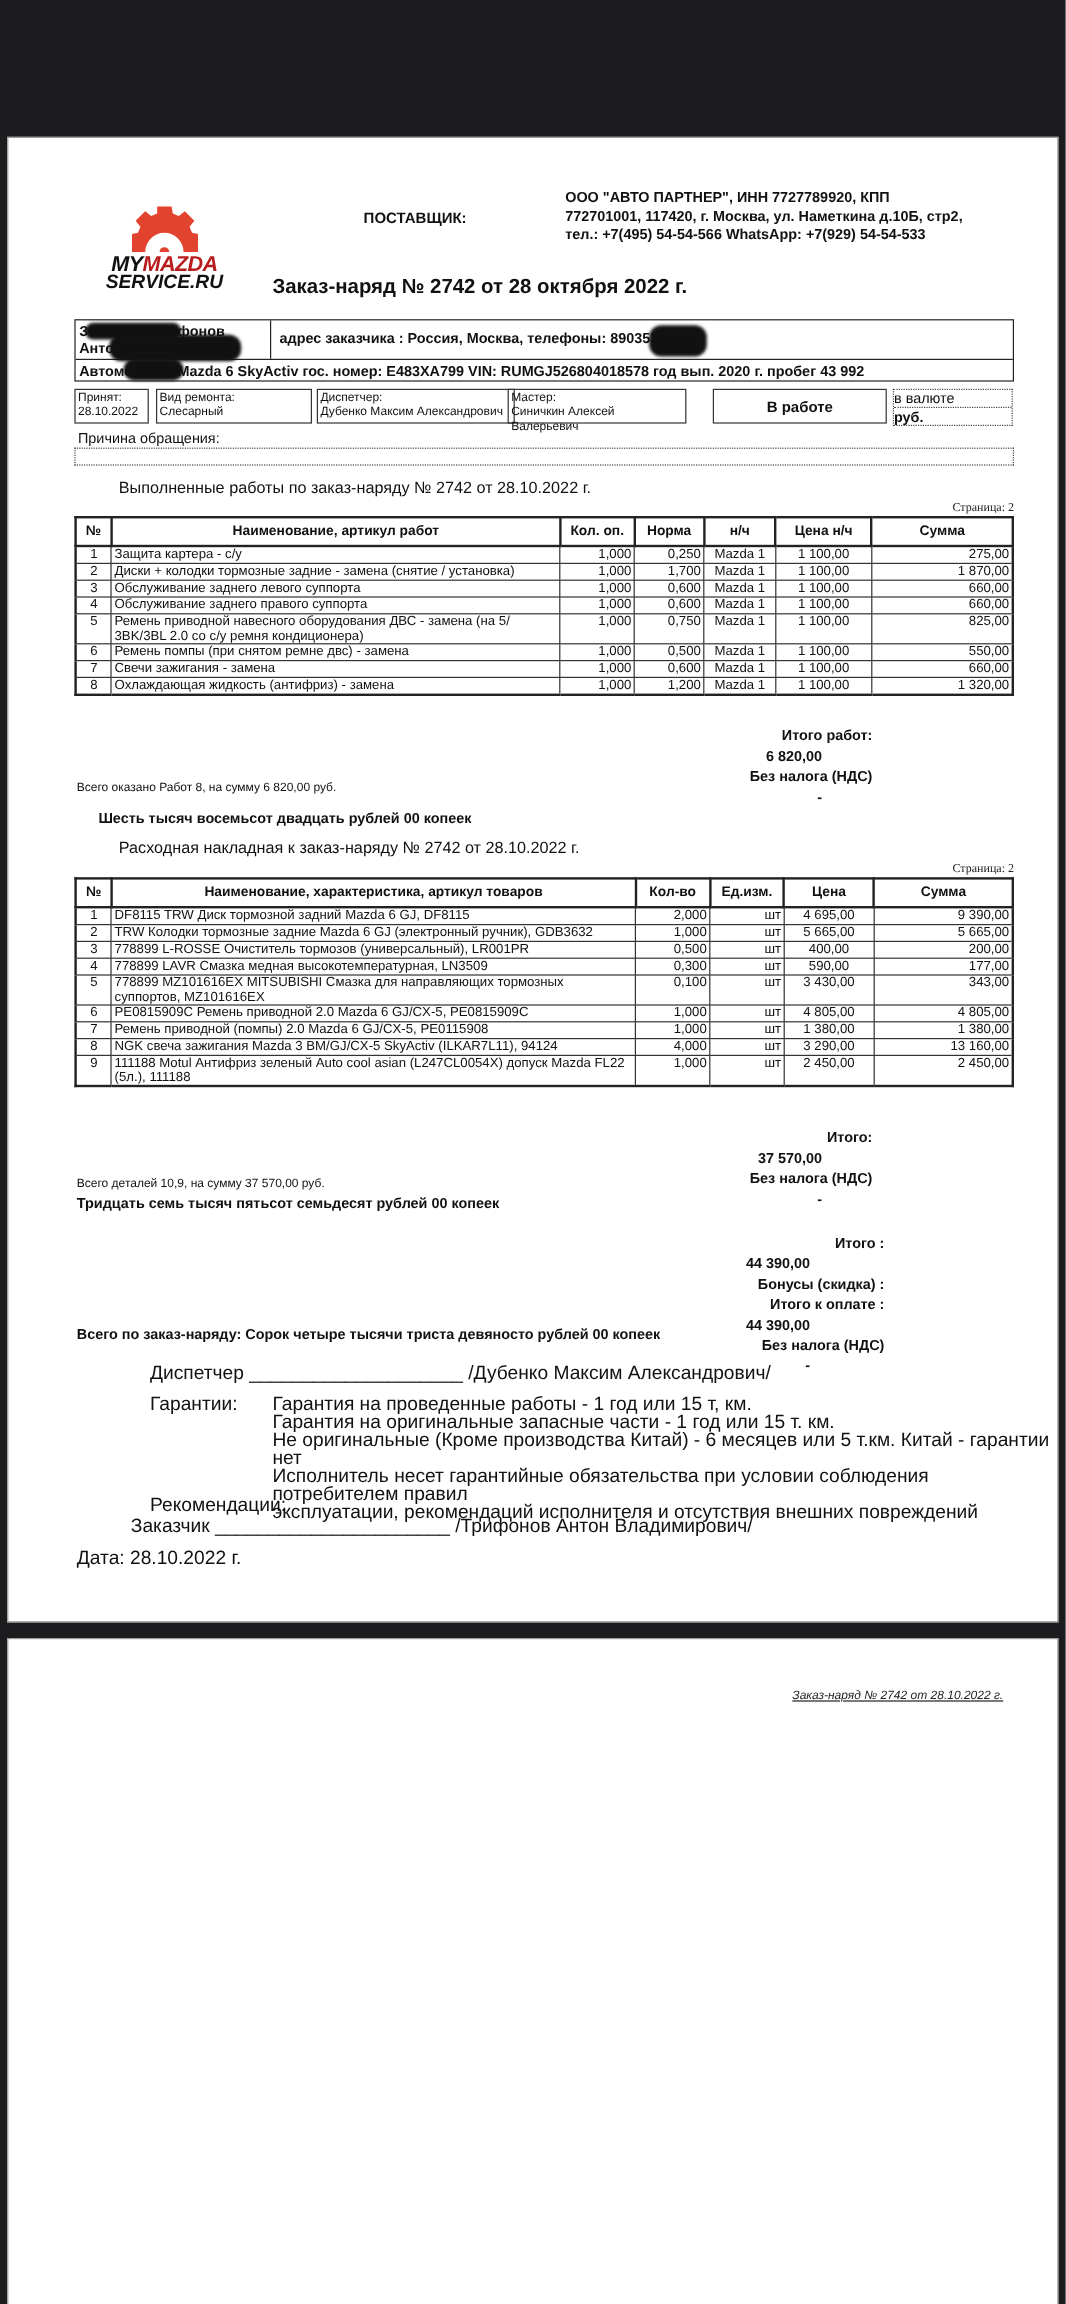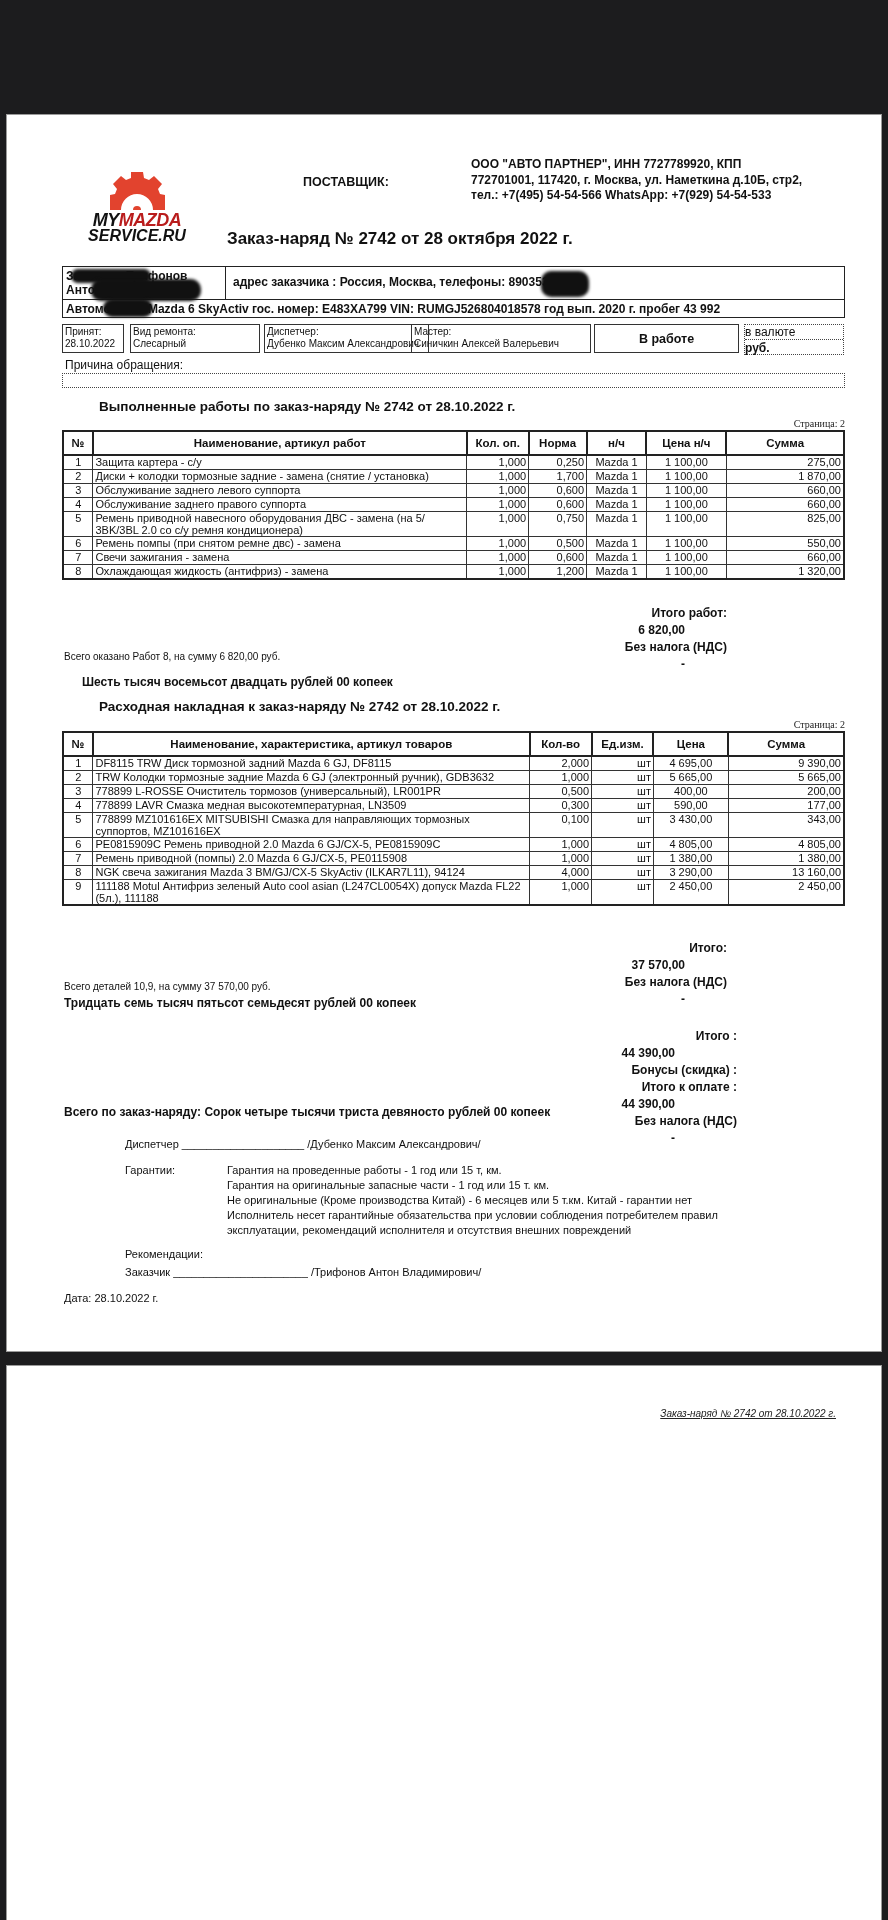--- a/index.html
+++ b/index.html
@@ -31,42 +31,42 @@
 
   
   .ibox { position:absolute; top:209px; height:29px; border:1px solid #333; box-sizing:border-box; font-size:10px; line-height:12px; padding:1px 2px; }
   .ibox.status { font-size:12.5px; font-weight:bold; text-align:center; line-height:27px; }
   .currency { position:absolute; left:737px; top:209px; width:100px; height:31px; border:1px dotted #444; box-sizing:border-box; font-size:12px; text-align:left; }
   .currency .c1 { height:14px; border-bottom:1px dotted #444; line-height:14px; }
   .currency .c2 { font-weight:bold; line-height:16px; }
   .reason-label { left:58px; top:243px; font-size:12px; }
   .reason-box { position:absolute; left:55px; top:258px; width:783px; height:15px; border:1px dotted #444; box-sizing:border-box; }
 
-  .sec-title { font-size:13.5px; font-weight:bold; }
+  .sec-title { font-size:13.5px; font-weight:normal; }
   .page-no { font-size:10px; color:#222;font-family:Liberation Serif, serif; }
 
   table.grid { position:absolute; border-collapse:collapse; font-size:11px; }
   table.grid th { border:2px solid #222; font-size:11.5px; font-weight:bold; height:22px; padding:0 2px; }
   table.grid td { border:1px solid #333; padding:0 2px; height:13px; line-height:12px; vertical-align:top; }
   table.grid td.r { text-align:right; }
   table.grid td.c { text-align:center; }
   table.grid tbody tr td:first-child { border-left:2px solid #222; }
   table.grid tbody tr td:last-child { border-right:2px solid #222; }
   table.grid tbody tr:last-child td { border-bottom:2px solid #222; }
   table.grid th:first-child, table.grid td:first-child { text-align:center; }
 
   .totals { position:absolute; font-size:12px; font-weight:bold; line-height:17px; }
   .totals .row { display:flex;flex-direction:column; }
   .totals .lbl { text-align:right; }
   .totals .val { text-align:right; }
 
   .small-note { font-size:10px; }
   .words { font-size:12px; font-weight:bold; }
 
-  .sig { font-size:11px; line-height:15px; }
+  .sig { font-size:16px; line-height:15px; }
   .footer-ref { position:absolute; right:45px; top:42px; font-size:10px; font-style:italic; text-decoration:underline; color:#222; }
 </style>
 </head>
 <body>
 
 <div class="page" id="page1">
 
   <div class="logo">
     <svg class="gear" viewBox="0 0 56 40">
       <path d="M22 2h12l1 6 5 2 5-4 8 8-4 5 2 5 5 1v15H44a16 16 0 0 0-32 0H1V25l5-1 2-5-4-5 8-8 5 4 5-2z" fill="#e2432e"></path>
@@ -103,21 +103,21 @@
     <div>28.10.2022</div>
   </div>
   <div class="ibox" style="left:123px;width:130px;">
     <div>Вид ремонта:</div>
     <div>Слесарный</div>
   </div>
   <div class="ibox" style="left:257px;width:165px;">
     <div>Диспетчер:</div>
     <div>Дубенко Максим Александрович</div>
   </div>
-  <div class="ibox" style="left:404px;width:180px;">
+  <div class="ibox" style="left:416px;width:149px;">
     <div>Мастер:</div>
     <div>Синичкин Алексей Валерьевич</div>
   </div>
   <div class="ibox status" style="left:587px;width:145px;">В работе</div>
   <div class="currency">
     <div class="c1">в валюте</div>
     <div class="c2">руб.</div>
   </div>
 
   <div class="abs reason-label">Причина обращения:</div>
@@ -370,19 +370,19 @@
   <div class="abs sig" style="left:118px;top:1022px;">Диспетчер ____________________ /Дубенко Максим Александрович/</div>
   <div class="abs sig" style="left:118px;top:1048px;">Гарантии:</div>
   <div class="abs sig" style="left:220px;top:1048px;">
     <div>Гарантия на проведенные работы -  1 год или 15 т, км.</div>
     <div>Гарантия на оригинальные запасные части - 1 год или 15 т. км.</div>
     <div>Не оригинальные (Кроме производства Китай) - 6 месяцев или 5 т.км. Китай - гарантии нет</div>
     <div>Исполнитель несет гарантийные обязательства при условии соблюдения потребителем правил</div>
     <div>эксплуатации, рекомендаций исполнителя и отсутствия внешних повреждений</div>
   </div>
   <div class="abs sig" style="left:118px;top:1132px;">Рекомендации:</div>
-  <div class="abs sig" style="left:118px;top:1150px;text-align:right;">Заказчик ______________________ /Трифонов Антон Владимирович/</div>
+  <div class="abs sig" style="left:102px;top:1150px;text-align:right;">Заказчик ______________________ /Трифонов Антон Владимирович/</div>
   <div class="abs sig" style="left:57px;top:1176px;">Дата: 28.10.2022 г.</div>
 </div>
 
 <div class="page" id="page2">
   <div class="footer-ref">Заказ-наряд № 2742 от 28.10.2022 г.</div>
 </div>
 
 </body></html>

